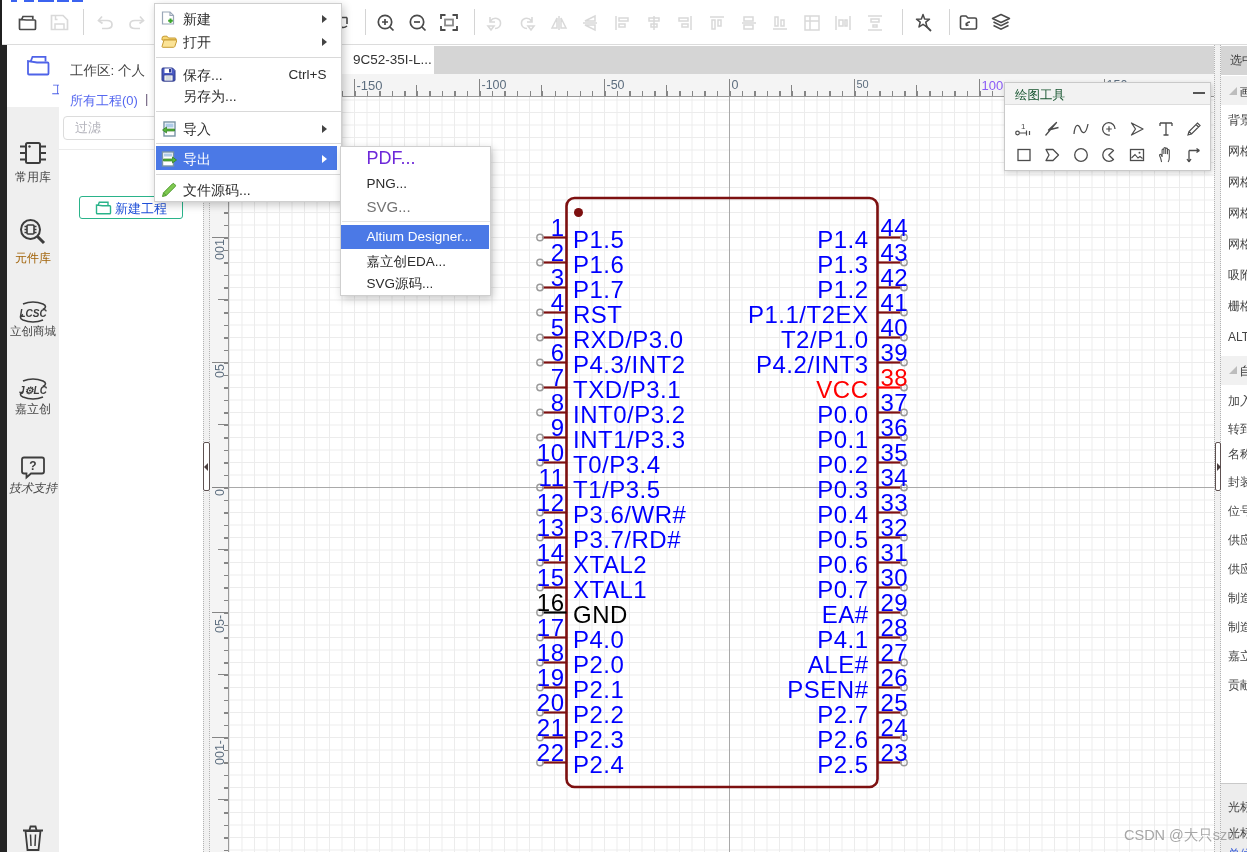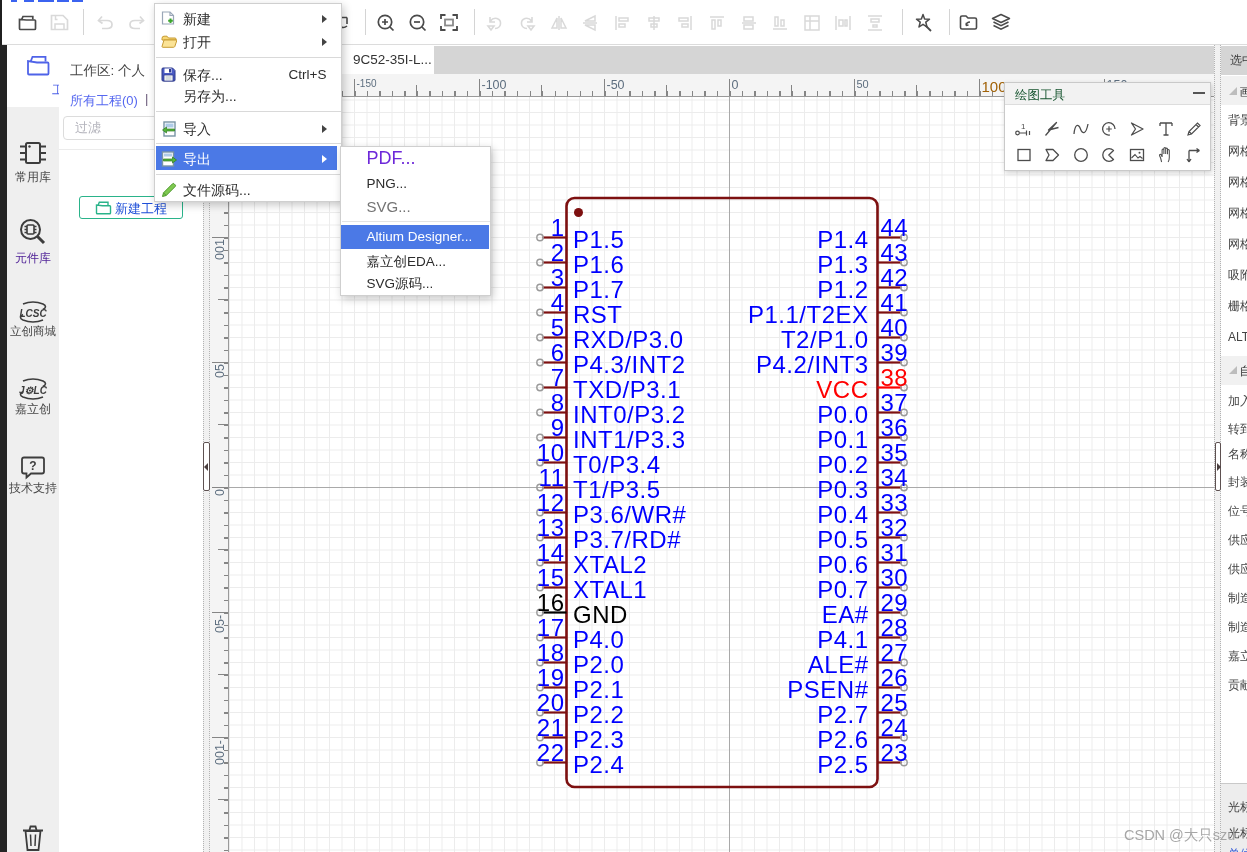--- a/index.html
+++ b/index.html
@@ -7,26 +7,26 @@
 .abs{position:absolute;}
 body{position:relative;}
 </style></head><body>
 
 <div class="abs" style="left:210px;top:46px;width:1004px;height:27.5px;background:#d5d5d5;"></div>
 <div class="abs" style="left:341px;top:46px;width:93px;height:27.5px;background:#fff;font-size:13.5px;color:#333;line-height:27.5px;padding-left:12px;white-space:nowrap;overflow:hidden;">9C52-35I-L...</div>
 <div class="abs" style="left:229px;top:97px;width:985px;height:755px;background-color:#fff;background-image:linear-gradient(to right,#ececec 1px,transparent 1px),linear-gradient(to bottom,#ececec 1px,transparent 1px);background-size:12.5px 12.5px,12.5px 12.5px;background-position:0px 0px,0px 2.5px;"></div>
 <div class="abs" style="left:729.0px;top:97px;width:1px;height:755px;background:#a9a9a9;"></div>
 <div class="abs" style="left:229px;top:487.0px;width:985px;height:1px;background:#a9a9a9;"></div>
 <div class="abs" style="left:210px;top:73.5px;width:1004px;height:23px;background:#f4f4f4;border-bottom:1px solid #9a9a9a;background-image:repeating-linear-gradient(to right,#858585 0px,#858585 1px,transparent 1px,transparent 125px),repeating-linear-gradient(to right,#858585 0px,#858585 1px,transparent 1px,transparent 62.5px),repeating-linear-gradient(to right,#858585 0px,#858585 1px,transparent 1px,transparent 12.5px);background-size:1004px 17px,1004px 11px,1004px 5.5px;background-position:19px 5.5px,19px 11.5px,6.5px 17px;background-repeat:no-repeat;"></div>
-<div class="abs" style="left:356.5px;top:78px;font-size:10px;color:#5d6e7f;">-150</div>
+<div class="abs" style="left:356.5px;top:78px;font-size:13px;color:#5d6e7f;">-150</div>
 <div class="abs" style="left:481.5px;top:78px;font-size:12.5px;color:#5d6e7f;">-100</div>
 <div class="abs" style="left:606.5px;top:78px;font-size:12.5px;color:#5d6e7f;">-50</div>
 <div class="abs" style="left:731.5px;top:78px;font-size:12.5px;color:#5d6e7f;">0</div>
 <div class="abs" style="left:856.5px;top:78px;font-size:11px;color:#5d6e7f;">50</div>
-<div class="abs" style="left:981.5px;top:78px;font-size:15px;color:#a16207;">100</div>
+<div class="abs" style="left:981.5px;top:78px;font-size:13px;color:#8b5cf6;">100</div>
 <div class="abs" style="left:1106.5px;top:78px;font-size:12.5px;color:#5d6e7f;">150</div>
 <div class="abs" style="left:210px;top:96.5px;width:19px;height:755.5px;background:#f4f4f4;border-right:1px solid #9a9a9a;background-image:repeating-linear-gradient(to bottom,#858585 0px,#858585 1px,transparent 1px,transparent 125px),repeating-linear-gradient(to bottom,#858585 0px,#858585 1px,transparent 1px,transparent 62.5px),repeating-linear-gradient(to bottom,#858585 0px,#858585 1px,transparent 1px,transparent 12.5px);background-size:17px 756px,11px 756px,5.5px 756px;background-position:2px 15.5px,8px 15.5px,13.5px 3px;background-repeat:no-repeat;"></div>
 <div class="abs" style="left:212.5px;top:764.5px;font-size:12.5px;color:#5d6e7f;transform:rotate(-90deg);transform-origin:top left;white-space:nowrap;">001-</div>
 <div class="abs" style="left:212.5px;top:632.6px;font-size:12.5px;color:#5d6e7f;transform:rotate(-90deg);transform-origin:top left;white-space:nowrap;">05-</div>
 <div class="abs" style="left:212.5px;top:496.4px;font-size:12.5px;color:#5d6e7f;transform:rotate(-90deg);transform-origin:top left;white-space:nowrap;">0</div>
 <div class="abs" style="left:212.5px;top:378.4px;font-size:12.5px;color:#5d6e7f;transform:rotate(-90deg);transform-origin:top left;white-space:nowrap;">05</div>
 <div class="abs" style="left:212.5px;top:260.4px;font-size:12.5px;color:#5d6e7f;transform:rotate(-90deg);transform-origin:top left;white-space:nowrap;">001</div>
 <div class="abs" style="left:212.5px;top:135.3px;font-size:12.5px;color:#5d6e7f;transform:rotate(-90deg);transform-origin:top left;white-space:nowrap;">051</div>
 <div class="abs" style="left:1124px;top:826px;font-size:14.5px;color:#a6a6a6;white-space:nowrap;z-index:7;">CSDN @大只szu</div>
 <svg class="abs" style="left:460px;top:186px;z-index:1;" width="480" height="620" viewBox="460 186 480 620">
@@ -261,36 +261,36 @@
 <circle cx="10.5" cy="5.5" r="1.2" fill="#3d3d3d"></circle>
 <path d="M7 5.5 H1 M7 12 H1 M7 18.5 H1 M21 5.5 H27 M21 12 H27 M21 18.5 H27" stroke="#3d3d3d" stroke-width="2"></path>
       </svg></div>
 <div class="abs" style="left:0;top:124px;width:52px;text-align:center;font-size:12px;color:#474747;white-space:nowrap;">常用库</div>
 <div class="abs" style="left:0;top:173px;width:52px;text-align:center;"><svg width="28" height="28" viewBox="0 0 28 28">
         <circle cx="11.5" cy="11.5" r="9.5" fill="none" stroke="#3d3d3d" stroke-width="2"></circle>
 <rect x="8" y="7" width="7" height="9" rx="1" fill="none" stroke="#3d3d3d" stroke-width="1.6"></rect>
 <path d="M8 8.5 H5.5 M8 11.5 H5.5 M8 14.5 H5.5 M15 8.5 H17.5 M15 11.5 H17.5 M15 14.5 H17.5" stroke="#3d3d3d" stroke-width="1.3"></path>
 <path d="M18.5 18.5 L25 25" stroke="#3d3d3d" stroke-width="3"></path>
       </svg></div>
-<div class="abs" style="left:0;top:205px;width:52px;text-align:center;font-size:12px;color:#4c1d95;white-space:nowrap;">元件库</div>
+<div class="abs" style="left:0;top:205px;width:52px;text-align:center;font-size:12px;color:#a16207;white-space:nowrap;">元件库</div>
 <div class="abs" style="left:0;top:256px;width:52px;text-align:center;"><svg width="32" height="22" viewBox="0 0 32 22">
         <path d="M6 3 Q16 -1 26 3 Q31 5.5 26 8.5 M26 19 Q16 23 6 19 Q1 16.5 6 13.5" fill="none" stroke="#3d3d3d" stroke-width="1.6"></path>
 <text x="16" y="15.5" text-anchor="middle" font-size="10" font-style="italic" font-weight="bold" fill="#3d3d3d">LCSC</text>
       </svg></div>
 <div class="abs" style="left:0;top:279px;width:52px;text-align:center;font-size:11.5px;color:#474747;white-space:nowrap;">立创商城</div>
 <div class="abs" style="left:0;top:333px;width:52px;text-align:center;"><svg width="32" height="22" viewBox="0 0 32 22">
         <path d="M6 3 Q16 -1 26 3 Q31 5.5 26 8.5 M26 19 Q16 23 6 19 Q1 16.5 6 13.5" fill="none" stroke="#3d3d3d" stroke-width="1.6"></path>
 <text x="16" y="15.5" text-anchor="middle" font-size="10" font-style="italic" font-weight="bold" fill="#3d3d3d">J⚙LC</text>
       </svg></div>
 <div class="abs" style="left:0;top:356px;width:52px;text-align:center;font-size:12px;color:#474747;white-space:nowrap;">嘉立创</div>
 <div class="abs" style="left:0;top:410px;width:52px;text-align:center;"><svg width="26" height="25" viewBox="0 0 26 25">
         <path d="M4 2.5 h18 q2 0 2 2 v12 q0 2 -2 2 h-11 l-4.5 4 v-4 h-2.5 q-2 0 -2 -2 v-12 q0 -2 2 -2 z" fill="none" stroke="#3d3d3d" stroke-width="1.8"></path>
 <text x="13" y="15" text-anchor="middle" font-size="12" font-weight="bold" fill="#3d3d3d">?</text>
       </svg></div>
-<div class="abs" style="left:0;top:435px;width:52px;text-align:center;font-size:12px;color:#474747;white-space:nowrap;">技术支持</div>
+<div class="abs" style="left:0;top:435px;width:52px;text-align:center;font-size:12px;color:#474747;white-space:nowrap;font-style:italic;">技术支持</div>
 <div class="abs" style="left:0;top:779px;width:52px;text-align:center;"><svg width="26" height="27" viewBox="0 0 26 27">
         <path d="M5.5 7 L7.5 26 H18.5 L20.5 7 Z" fill="none" stroke="#3d3d3d" stroke-width="1.8"></path>
 <path d="M3 6.5 H23 M9.5 6 L10.5 2.5 H15.5 L16.5 6" fill="none" stroke="#3d3d3d" stroke-width="1.8"></path>
 <path d="M10.5 10.5 L11 22 M15.5 10.5 L15 22" stroke="#3d3d3d" stroke-width="1.5"></path>
       </svg></div>
 </div>
 <div class="abs" style="left:59px;top:45px;width:144px;height:807px;background:#fff;z-index:5;">
 <div class="abs" style="left:11px;top:16.5px;font-size:13.5px;color:#454545;white-space:nowrap;">工作区: 个人</div>
 <div class="abs" style="left:11px;top:47px;font-size:13px;color:#5668f0;white-space:nowrap;">所有工程(0)</div>
 <div class="abs" style="left:86px;top:46px;font-size:13px;color:#6a5a7a;">|</div>

